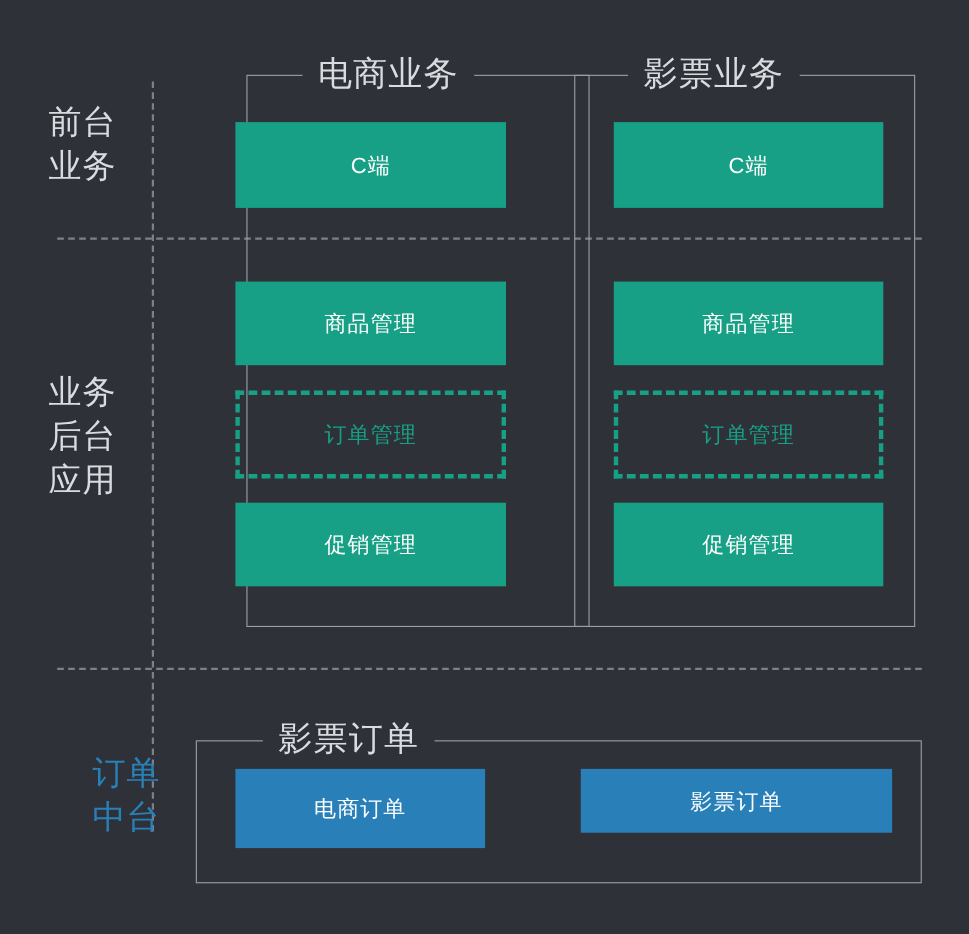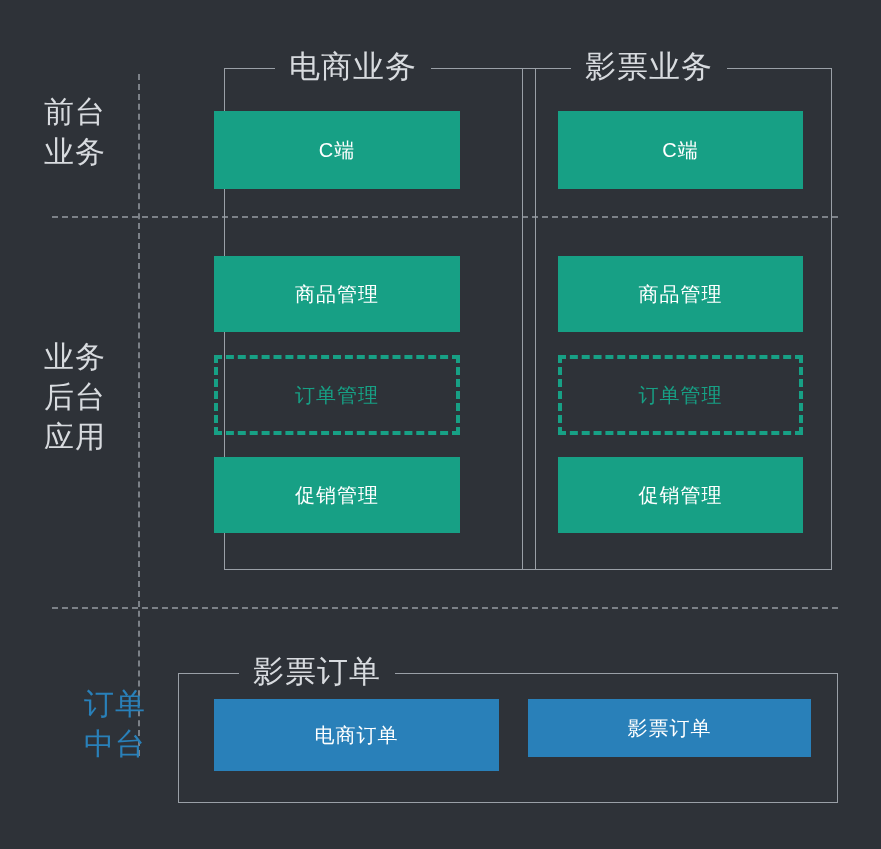--- a/index.html
+++ b/index.html
@@ -129,17 +129,17 @@
   <div class="box green" style="left:558px; top:256px; width:245px; height:76px;">商品管理</div>
 
   <div class="box dashed" style="left:558px; top:355px; width:245px; height:80px;">订单管理</div>
 
   <div class="box green" style="left:558px; top:457px; width:245px; height:76px;">促销管理</div>
 
   <div class="panel" style="left:178px; top:673px; width:660px; height:130px;">
     <div class="panel-title" style="left:60px;">影票订单</div>
   </div>
 
-  <div class="box blue" style="left:214px; top:699px; width:285px; height:72px;">电商订单</div>
+  <div class="box blue" style="left:214px; top:699px; width:227px; height:72px;">电商订单</div>
 
   <div class="box blue" style="left:528px; top:699px; width:283px; height:58px;">影票订单</div>
 
 </div>
 
 </body></html>

